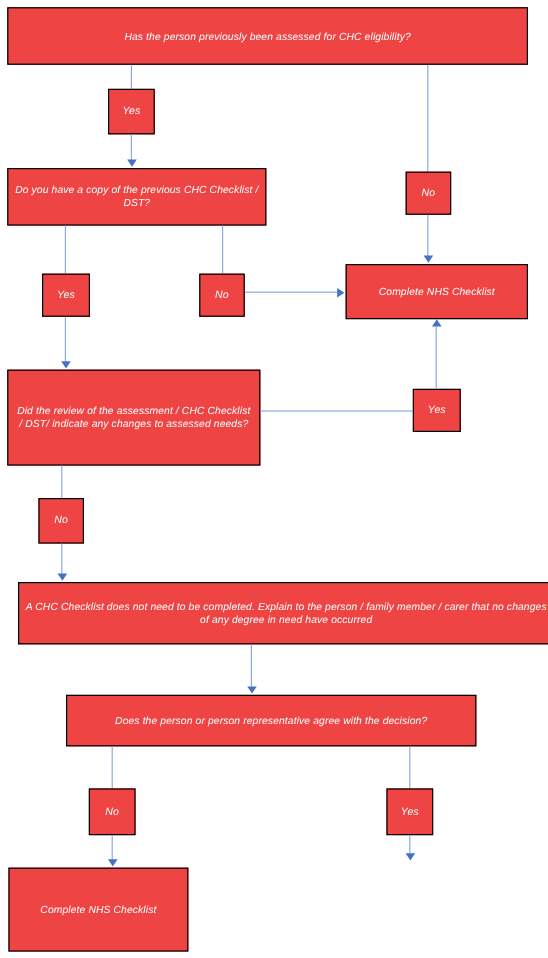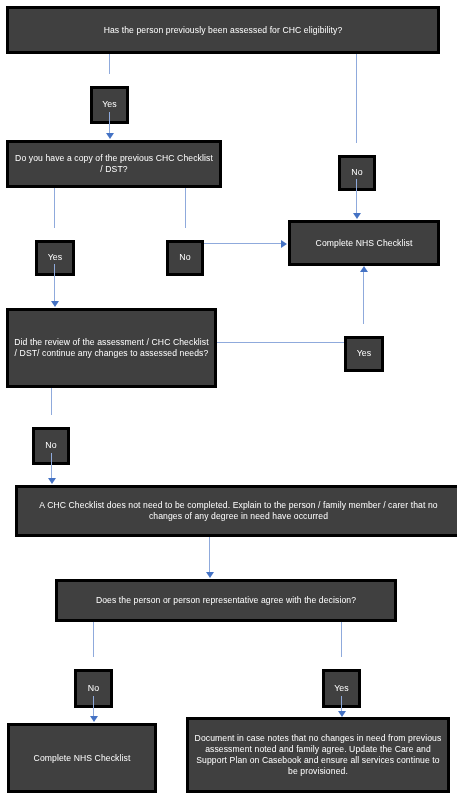--- a/index.html
+++ b/index.html
@@ -13,36 +13,36 @@
   #canvas {
     position: relative;
     width: 457px;
     height: 798px;
     background: #ffffff;
     overflow: hidden;
   }
   .node {
     position: absolute;
     box-sizing: border-box;
-    background: #404040;
-    border: 3px solid #000000;
+    background: #ef4444;
+    border: 1px solid #000000;
     color: #ffffff;
     display: flex;
     align-items: center;
     justify-content: center;
     text-align: center;
     line-height: 1.28;
     font-size: 8.6px;
     padding: 2px 5px;
     letter-spacing: 0.1px;
+    font-style: italic;
   }
   .node.label-node {
     font-size: 8.8px;
     padding: 0;
-    margin-top: 12px;
   }
   .node .txt {
     display: block;
     width: 100%;
   }
   .conn {
     position: absolute;
     background: #8FAADC;
   }
   .conn.v { width: 1.4px; }
@@ -112,21 +112,21 @@
   </div>
 
   <div class="conn h" style="left:204px; top:243px; width:78px;"></div>
   <div class="arrow right" style="left:281px; top:239.5px;"></div>
 
   <div class="node" style="left:288px; top:220px; width:152px; height:46px;">
     <span class="txt">Complete NHS Checklist</span>
   </div>
 
   <div class="node" style="left:6px; top:308px; width:211px; height:80px;">
-    <span class="txt">Did the review of the assessment / CHC Checklist / DST/ continue any changes to assessed needs?</span>
+    <span class="txt">Did the review of the assessment / CHC Checklist / DST/ indicate any changes to assessed needs?</span>
   </div>
 
   <div class="conn h" style="left:217px; top:342px; width:127px;"></div>
   <div class="node label-node" style="left:344px; top:324px; width:40px; height:36px;">
     <span class="txt">Yes</span>
   </div>
 
   <div class="conn v" style="left:363px; top:272px; height:52px;"></div>
   <div class="arrow up" style="left:359.5px; top:266px;"></div>
 
@@ -159,17 +159,14 @@
   <div class="node label-node" style="left:322px; top:657px; width:39px; height:39px;">
     <span class="txt">Yes</span>
   </div>
   <div class="conn v" style="left:341px; top:696px; height:16px;"></div>
   <div class="arrow down" style="left:337.5px; top:711px;"></div>
 
   <div class="node" style="left:7px; top:723px; width:150px; height:70px;">
     <span class="txt">Complete NHS Checklist</span>
   </div>
 
-  <div class="node" style="left:186px; top:717px; width:264px; height:76px;">
-    <span class="txt">Document in case notes that no changes in need from previous assessment noted and family agree. Update the Care and Support Plan on Casebook and ensure all services continue to be provisioned.</span>
-  </div>
 
 </div>
 
 </body></html>

